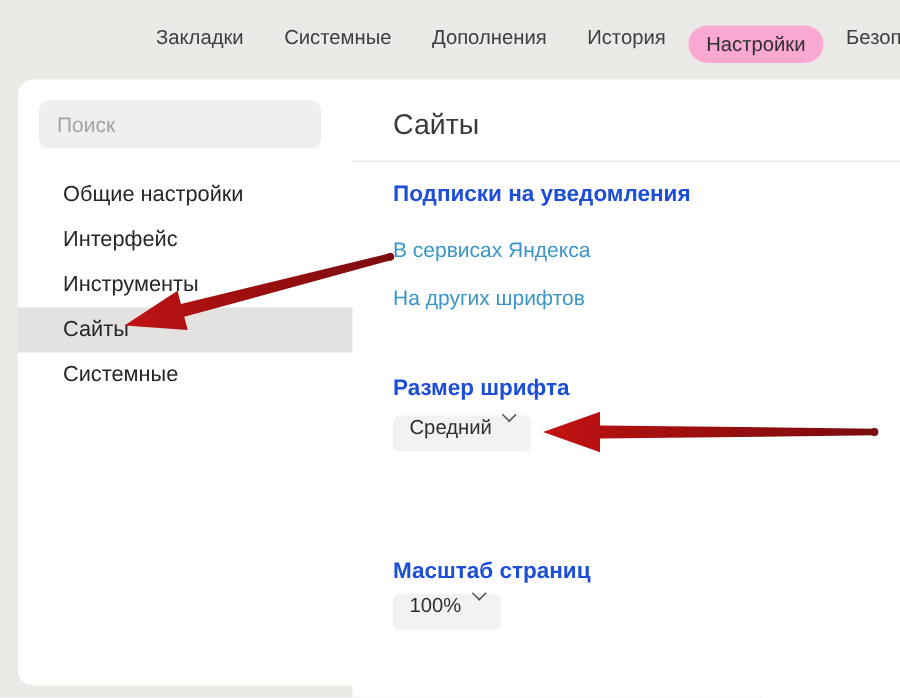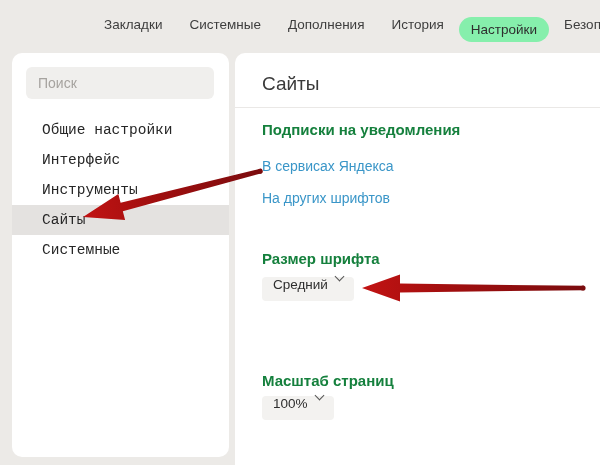--- a/index.html
+++ b/index.html
@@ -11,53 +11,53 @@
   }
   
   .tabbar{
     position:absolute;left:0;top:0;width:527px;height:48px;
     display:flex;align-items:center;gap:3px;padding-left:92px;box-sizing:border-box;
   }
   .tab{
     font-size:13.5px;color:#3e3e3e;padding:5px 12px;border-radius:14px;
     white-space:nowrap;cursor:pointer;
   }
-  .tab.active{background:#86efac;color:#2e2e2e;margin-top:10px;}
+  .tab.active{background:#f9a8d4;color:#2e2e2e;margin-top:10px;}
   
   .sidebar-panel{
     position:absolute;left:12px;top:53px;width:217px;height:404px;
-    background:#ffffff;border-radius:10px;
+    background:#ffffff;border-radius:10px;padding-left:28px;
   }
   .main-panel{
     position:absolute;left:235px;top:53px;width:365px;height:412px;
     background:#ffffff;border-radius:10px 0 0 0;
   }
   
   .search-box{
     position:absolute;left:14px;top:14px;width:188px;height:32px;box-sizing:border-box;
     background:#f0efed;border:none;border-radius:6px;outline:none;
     padding:0 12px;font-size:14px;color:#333;
     font-family:"Liberation Sans","DejaVu Sans",sans-serif;
   }
   .search-box::placeholder{color:#a6a39f;opacity:1;}
-  .side-menu{position:absolute;left:0;top:62px;width:100%;font-family:Liberation Mono, monospace;}
+  .side-menu{position:absolute;left:0;top:62px;width:100%;}
   .side-item{
     height:30px;display:flex;align-items:center;padding-left:30px;
     font-size:14.5px;color:#262626;cursor:pointer;
   }
   .side-item.active{background:#e4e2e0;}
   
   .main-title{
     position:absolute;left:27px;top:20px;font-size:19px;color:#3a3a3a;font-weight:400;
   }
   .divider{
     position:absolute;left:0;top:54px;width:100%;height:1px;background:#eae8e6;
   }
   .sec-heading{
-    position:absolute;left:27px;font-size:15px;font-weight:bold;color:#15803d;
+    position:absolute;left:27px;font-size:15px;font-weight:bold;color:#1d4ed8;
   }
   .link{
     position:absolute;left:27px;font-size:14px;color:#3a96c8;cursor:pointer;text-decoration:none;
   }
   .dd{
     position:absolute;left:27px;height:24px;display:inline-flex;align-items:flex-start;
     background:#f3f2f0;border:none;border-radius:4px;padding:0 11px;cursor:pointer;
     font-size:13.5px;color:#2e2e2e;
     font-family:"Liberation Sans","DejaVu Sans",sans-serif;
   }

